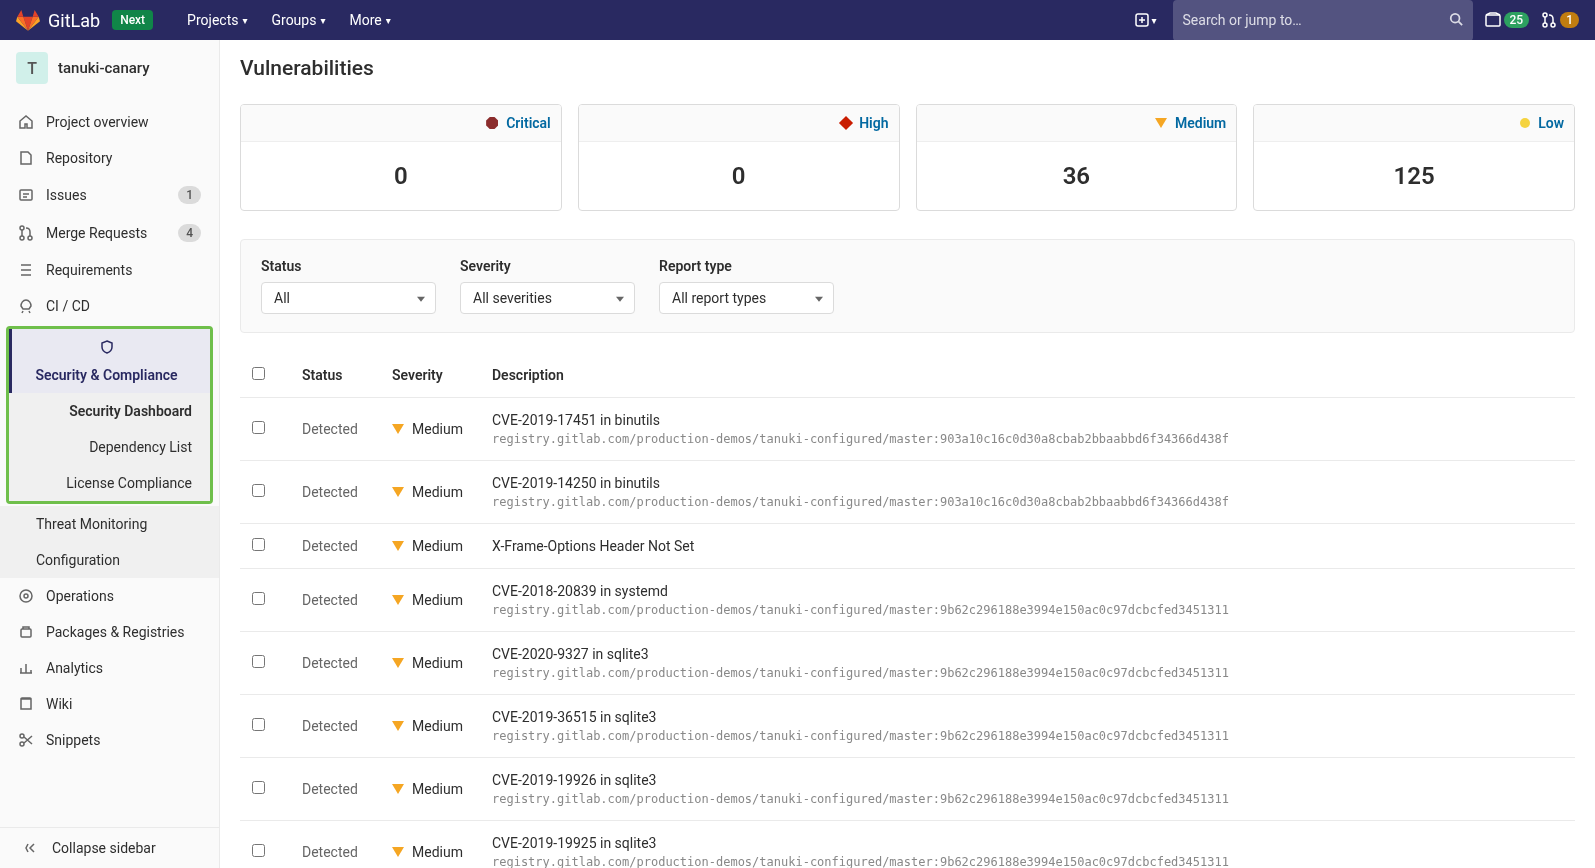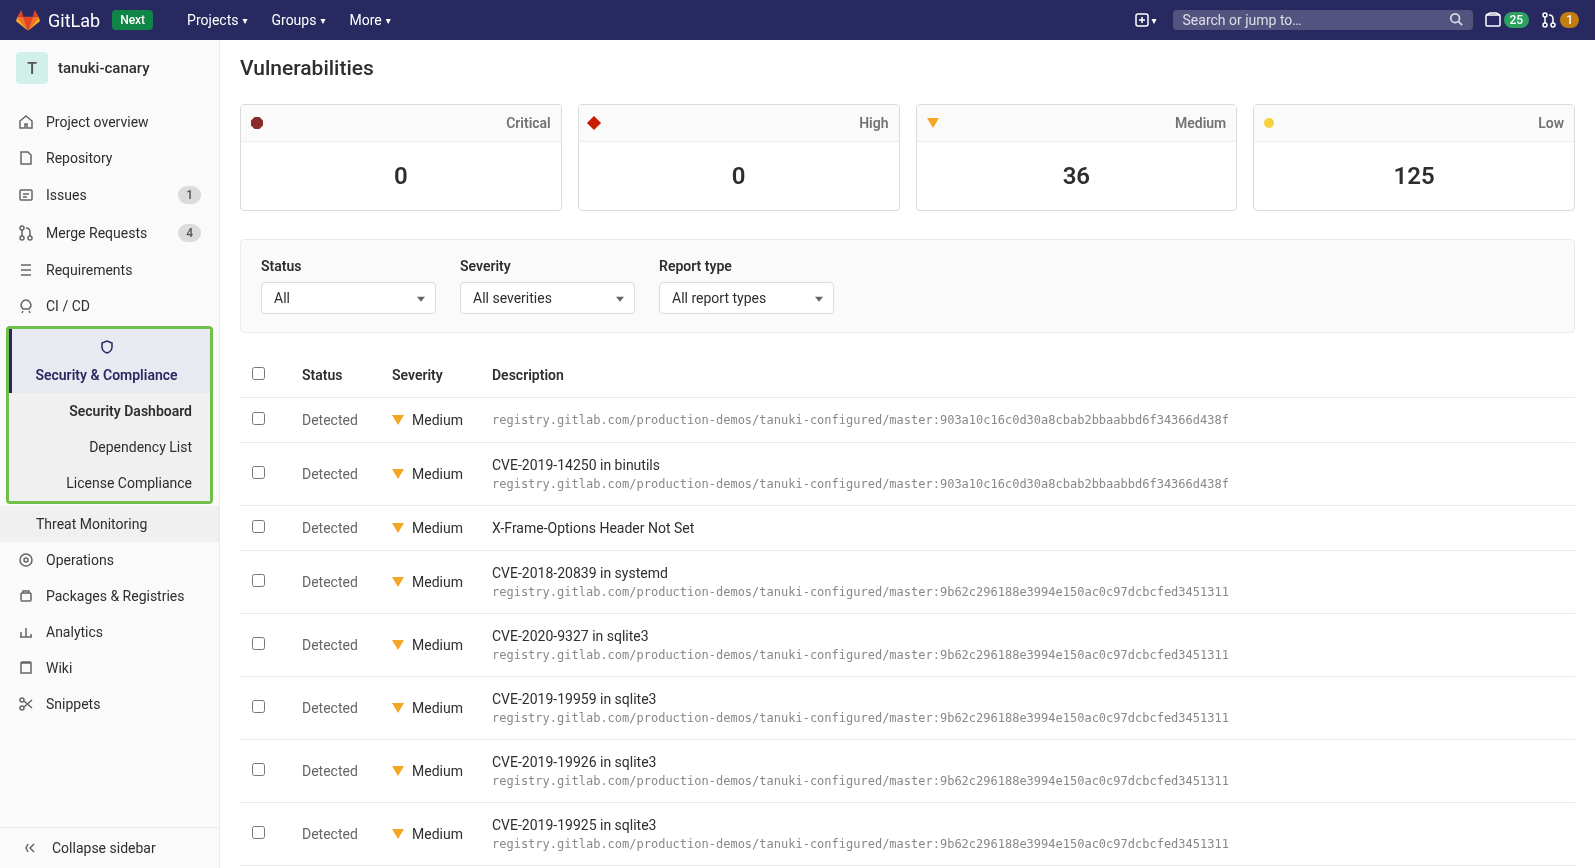--- a/index.html
+++ b/index.html
@@ -8,21 +8,21 @@
 .topbar { background: #292961; height: 40px; display: flex; align-items: center; padding: 0 16px; color: #fff; gap: 40px; }
 .topbar-left { display: flex; align-items: center; gap: 8px; }
 .logo { width: 24px; height: 24px; }
 .brand { font-size: 18px; font-weight: 400; color: #fff; margin-right: 4px; }
 .next-badge { background: #108548; color: #fff; font-size: 12px; padding: 3px 8px; border-radius: 4px; font-weight: 500; }
 .topbar-menu { display: flex; gap: 4px; margin-left: 16px; }
 .topbar-menu-item { color: #fff; padding: 6px 10px; cursor: pointer; font-size: 14px; display: flex; align-items: center; gap: 4px; border-radius: 4px; }
 .chevron-down { font-size: 10px; }
 .topbar-right { margin-left: auto; display: flex; align-items: center; gap: 12px; }
 .plus-btn { color: #fff; cursor: pointer; display: flex; align-items: center; gap: 2px; padding: 4px; }
-.search-box { background: rgba(255,255,255,0.2); border-radius: 4px; height: 20px; width: 300px; display: flex; align-items: center; padding: 0 10px; }
+.search-box { background: rgba(255,255,255,0.2); border-radius: 4px; height: 41px; width: 300px; display: flex; align-items: center; padding: 0 10px; }
 .search-box input { background: transparent; border: none; color: #fff; font-size: 14px; flex: 1; outline: none; }
 .search-box input::placeholder { color: rgba(255,255,255,0.8); }
 .search-icon { color: rgba(255,255,255,0.8); }
 .topbar-badge { display: flex; align-items: center; gap: 3px; cursor: pointer; }
 .badge-pill { background: #2da160; color: #fff; font-size: 12px; padding: 1px 6px; border-radius: 8px; font-weight: 500; }
 .badge-pill-orange { background: #c17d10; }
 
 .layout { display: flex; height: calc(100vh - 40px); }
 .sidebar { width: 220px; background: #fafafa; border-right: 1px solid #eaeaea; display: flex; flex-direction: column; overflow-y: auto; }
 .project-header { display: flex; align-items: center; gap: 10px; padding: 12px 16px; }
@@ -44,21 +44,21 @@
 .highlight-box .nav-item { padding-left: 12px; flex-direction: column; }
 .highlight-box .nav-sub-item { padding-left: 30px; text-align: right; }
 .collapse { display: flex; align-items: center; gap: 12px; padding: 12px 24px; border-top: 1px solid #eaeaea; cursor: pointer; font-size: 14px; color: #2e2e2e; }
 
 .main { flex: 1; padding: 16px 0 0 0; overflow-y: auto; overflow-x: hidden; }
 .content { padding: 0 20px 20px 20px; }
 .page-title { font-size: 21px; font-weight: 500; margin-bottom: 24px; color: #2e2e2e; }
 
 .severity-cards { display: flex; gap: 16px; margin-bottom: 28px; }
 .severity-card { flex: 1; min-width: 250px; border: 1px solid #dbdbdb; border-radius: 4px; overflow: hidden; }
-.severity-card-header { background: #fafafa; border-bottom: 1px solid #eee; padding: 10px; display: flex; align-items: center; justify-content: space-between; gap: 8px; font-weight: 600; font-size: 14px; color: #737373; }
+.severity-card-header { background: #fafafa; border-bottom: 1px solid #eee; padding: 10px; display: flex; align-items: center; justify-content: flex-end; gap: 8px; font-weight: 600; font-size: 14px; color: #0369a1; }
 .severity-card-body { padding: 20px; text-align: center; font-size: 24px; font-weight: 600; color: #2e2e2e; }
 .sev-icon-critical { width: 12px; height: 12px; background: #8b2c2c; clip-path: polygon(30% 0%, 70% 0%, 100% 30%, 100% 70%, 70% 100%, 30% 100%, 0% 70%, 0% 30%); }
 .sev-icon-high { width: 10px; height: 10px; background: #c91c00; transform: rotate(45deg); }
 .sev-icon-medium { width: 0; height: 0; border-left: 6px solid transparent; border-right: 6px solid transparent; border-top: 10px solid #f5a623; }
 .sev-icon-low { width: 10px; height: 10px; background: #f5d33f; border-radius: 50%; }
 
 .filters { background: #fafafa; border: 1px solid #eaeaea; border-radius: 4px; padding: 18px 20px; display: flex; gap: 24px; margin-bottom: 20px; }
 .filter-group { display: flex; flex-direction: column; gap: 8px; }
 .filter-label { font-weight: 600; font-size: 14px; color: #2e2e2e; }
 .filter-select { background: #fff; border: 1px solid #dbdbdb; border-radius: 4px; padding: 7px 28px 7px 12px; font-size: 14px; min-width: 175px; position: relative; cursor: pointer; display: flex; align-items: center; justify-content: space-between; }
@@ -214,20 +214,21 @@
           </div>
         <ul class="nav-sub">
           <li class="nav-sub-item active">Security Dashboard</li>
           <li class="nav-sub-item">Dependency List</li>
           <li class="nav-sub-item">License Compliance</li>
         </ul>
       </li>
       <li>
           <ul class="nav-sub">
         <li class="nav-sub-item">Threat Monitoring</li>
+        <li class="nav-sub-item">Configuration</li>
       </ul>
         </li>
       <li class="nav-item">
           <span class="nav-icon">
             <svg width="16" height="16" viewBox="0 0 16 16">
               <circle cx="8" cy="8" r="6" fill="none" stroke="currentColor" stroke-width="1.5"></circle>
               <circle cx="8" cy="8" r="2" fill="none" stroke="currentColor" stroke-width="1.5"></circle>
             </svg>
           </span>
           <span class="nav-label">Operations</span>
@@ -345,20 +346,21 @@
             <div class="table-row">
               <div class="col-check"><input type="checkbox" style=""></div>
               <div class="col-status">Detected</div>
               <div class="col-severity">
                 <div class="sev-cell">
                   <span class="sev-icon-medium"></span>
                   <span>Medium</span>
                 </div>
               </div>
               <div class="col-desc desc-cell">
+                <div class="desc-title">CVE-2019-17451 in binutils</div>
                 <div class="desc-sub">registry.gitlab.com/production-demos/tanuki-configured/master:903a10c16c0d30a8cbab2bbaabbd6f34366d438f</div>
               </div>
             </div>
             <div class="table-row">
               <div class="col-check"><input type="checkbox" style=""></div>
               <div class="col-status">Detected</div>
               <div class="col-severity">
                 <div class="sev-cell">
                   <span class="sev-icon-medium"></span>
                   <span>Medium</span>
@@ -413,21 +415,21 @@
             <div class="table-row">
               <div class="col-check"><input type="checkbox" style=""></div>
               <div class="col-status">Detected</div>
               <div class="col-severity">
                 <div class="sev-cell">
                   <span class="sev-icon-medium"></span>
                   <span>Medium</span>
                 </div>
               </div>
               <div class="col-desc desc-cell">
-                <div class="desc-title">CVE-2019-19959 in sqlite3</div>
+                <div class="desc-title">CVE-2019-36515 in sqlite3</div>
                 <div class="desc-sub">registry.gitlab.com/production-demos/tanuki-configured/master:9b62c296188e3994e150ac0c97dcbcfed3451311</div>
               </div>
             </div>
             <div class="table-row">
               <div class="col-check"><input type="checkbox" style=""></div>
               <div class="col-status">Detected</div>
               <div class="col-severity">
                 <div class="sev-cell">
                   <span class="sev-icon-medium"></span>
                   <span>Medium</span>

